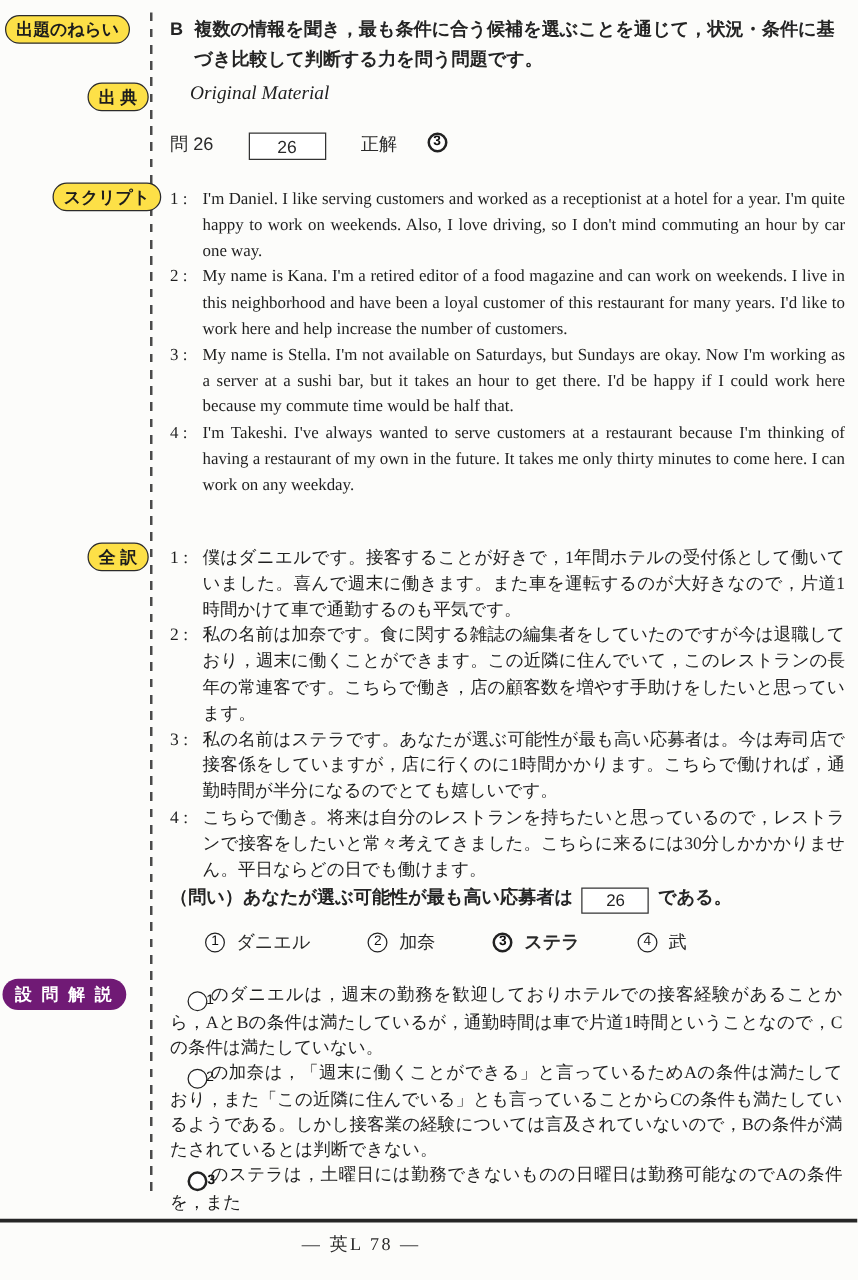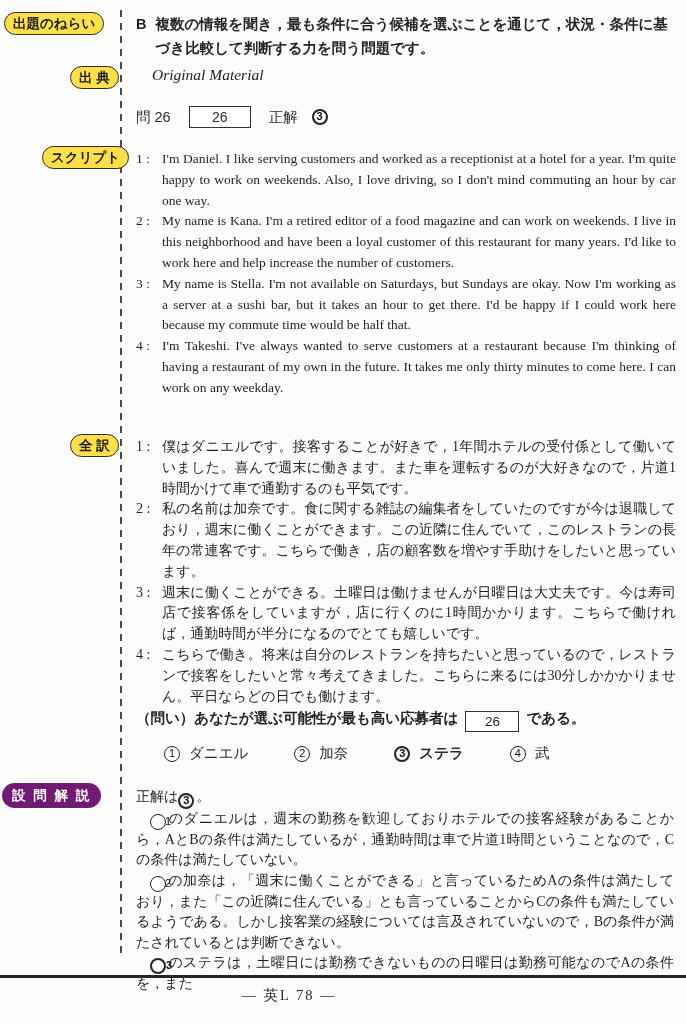--- a/index.html
+++ b/index.html
@@ -33,21 +33,21 @@
   .aim{top:12px;display:flex;gap:9px;
     font-family:"Liberation Sans","DejaVu Sans",sans-serif;
     font-weight:600;font-size:14.5px;line-height:24px;color:#242424;}
   .aim-b{flex:0 0 auto;}
   .aim-text{flex:1;}
 
   
   .source{top:66px;padding-left:16px;font-style:italic;font-size:15.5px;color:#1e1e1e;}
 
   
-  .qheader{top:106px;display:flex;align-items:center;gap:14px;
+  .qheader{top:106px;display:flex;gap:24px;
     font-family:"Liberation Sans","DejaVu Sans",sans-serif;
     font-size:14.5px;color:#2a2a2a;}
   .num-box{
     display:inline-block;border:1.6px solid #333;background:#fff;
     min-width:52px;height:20px;line-height:20px;text-align:center;
     padding:0 4px;font-size:14px;margin:0 4px;
   }
   .circ{
     display:inline-block;box-sizing:border-box;width:16px;height:16px;
     border:1.2px solid #222;border-radius:50%;
@@ -152,21 +152,21 @@
   <div class="item">
     <span class="num">1 :</span>
     <div class="txt">僕はダニエルです。接客することが好きで，1年間ホテルの受付係として働いていました。喜んで週末に働きます。また車を運転するのが大好きなので，片道1時間かけて車で通勤するのも平気です。</div>
   </div>
   <div class="item">
     <span class="num">2 :</span>
     <div class="txt">私の名前は加奈です。食に関する雑誌の編集者をしていたのですが今は退職しており，週末に働くことができます。この近隣に住んでいて，このレストランの長年の常連客です。こちらで働き，店の顧客数を増やす手助けをしたいと思っています。</div>
   </div>
   <div class="item">
     <span class="num">3 :</span>
-    <div class="txt">週末に働くことができる。土曜日は働けませんが日曜日は大丈夫です。今は寿司店で接客係をしていますが，店に行くのに1時間かかります。こちらで働ければ，通勤時間が半分になるのでとても嬉しいです。</div>
+    <div class="txt">私の名前はステラです。あなたが選ぶ可能性が最も高い応募者は。今は寿司店で接客係をしていますが，店に行くのに1時間かかります。こちらで働ければ，通勤時間が半分になるのでとても嬉しいです。</div>
   </div>
   <div class="item">
     <span class="num">4 :</span>
     <div class="txt">こちらで働き。将来は自分のレストランを持ちたいと思っているので，レストランで接客をしたいと常々考えてきました。こちらに来るには30分しかかかりません。平日ならどの日でも働けます。</div>
   </div>
 </div>
 
 <div class="content prompt">
   <span>（問い）あなたが選ぶ可能性が最も高い応募者は</span>
   <span class="blank-box">26</span>
@@ -186,23 +186,20 @@
     <span class="circ strong">3</span>
     <span class="label">ステラ</span>
   </div>
   <div class="choice">
     <span class="circ">4</span>
     <span class="label">武</span>
   </div>
 </div>
 
 <div class="content commentary">
-  <p class="answer-line">
-    <span>正解は</span><span class="circ strong">3</span><span>。</span>
-  </p>
   <p>
     <span class="circ">1</span><span>のダニエルは，週末の勤務を歓迎しておりホテルでの接客経験があることから，AとBの条件は満たしているが，通勤時間は車で片道1時間ということなので，Cの条件は満たしていない。</span>
   </p>
   <p>
     <span class="circ">2</span><span>の加奈は，「週末に働くことができる」と言っているためAの条件は満たしており，また「この近隣に住んでいる」とも言っていることからCの条件も満たしているようである。しかし接客業の経験については言及されていないので，Bの条件が満たされているとは判断できない。</span>
   </p>
   <p>
     <span class="circ strong">3</span><span>のステラは，土曜日には勤務できないものの日曜日は勤務可能なのでAの条件を，また</span>
   </p>
 </div>

